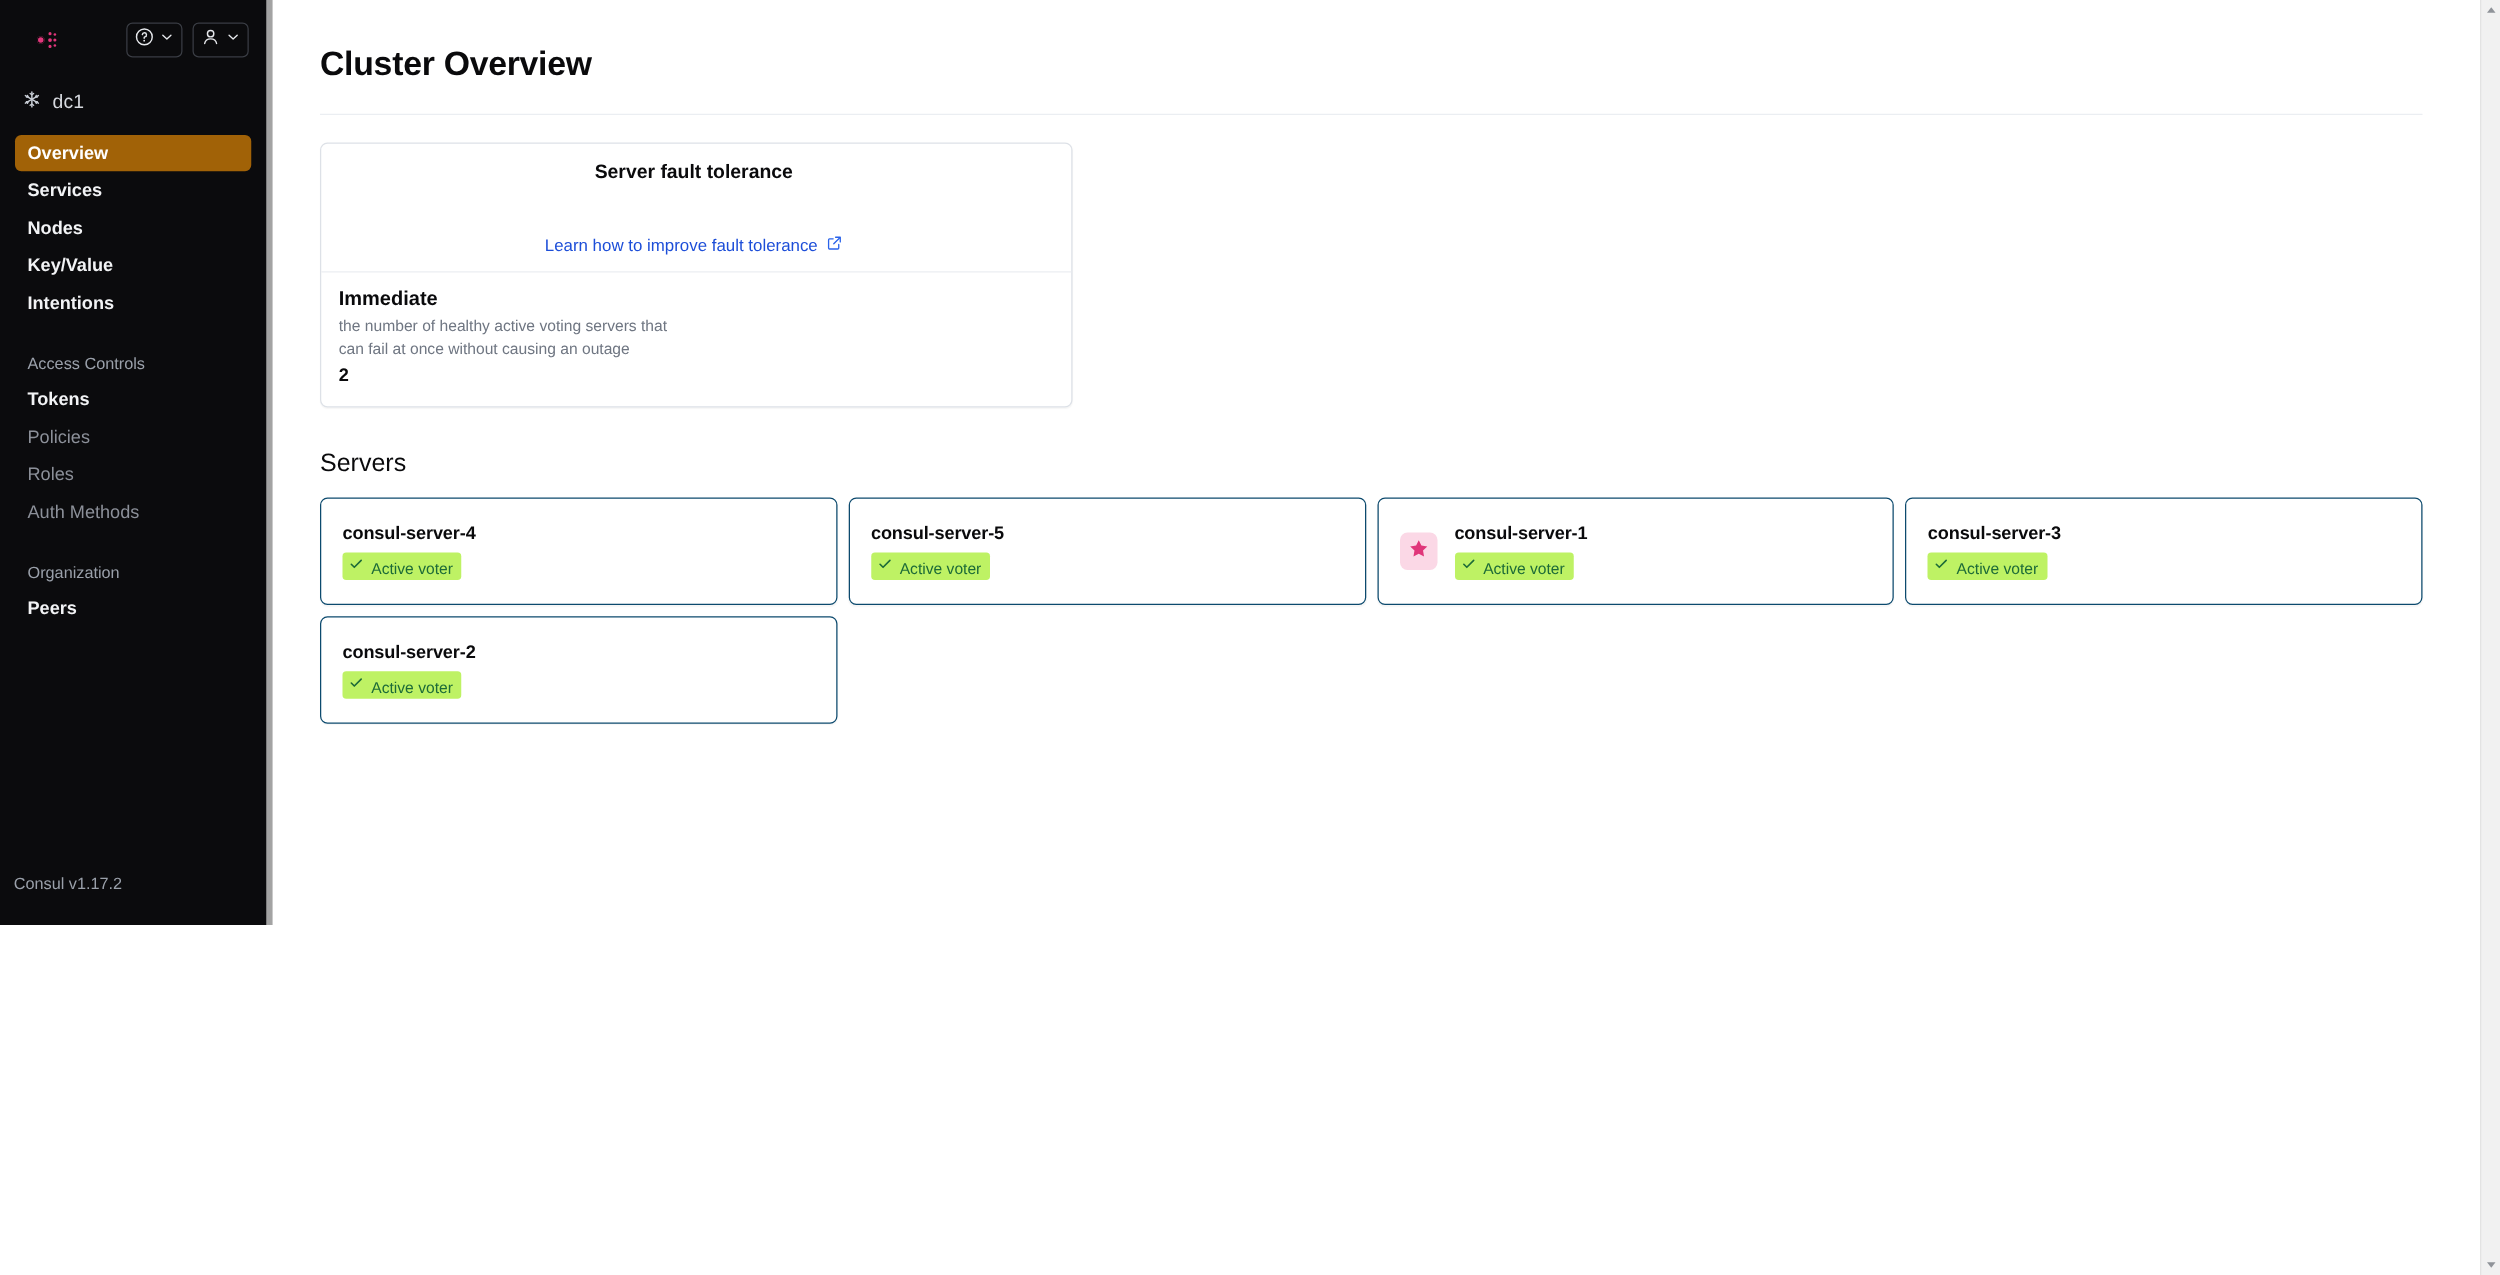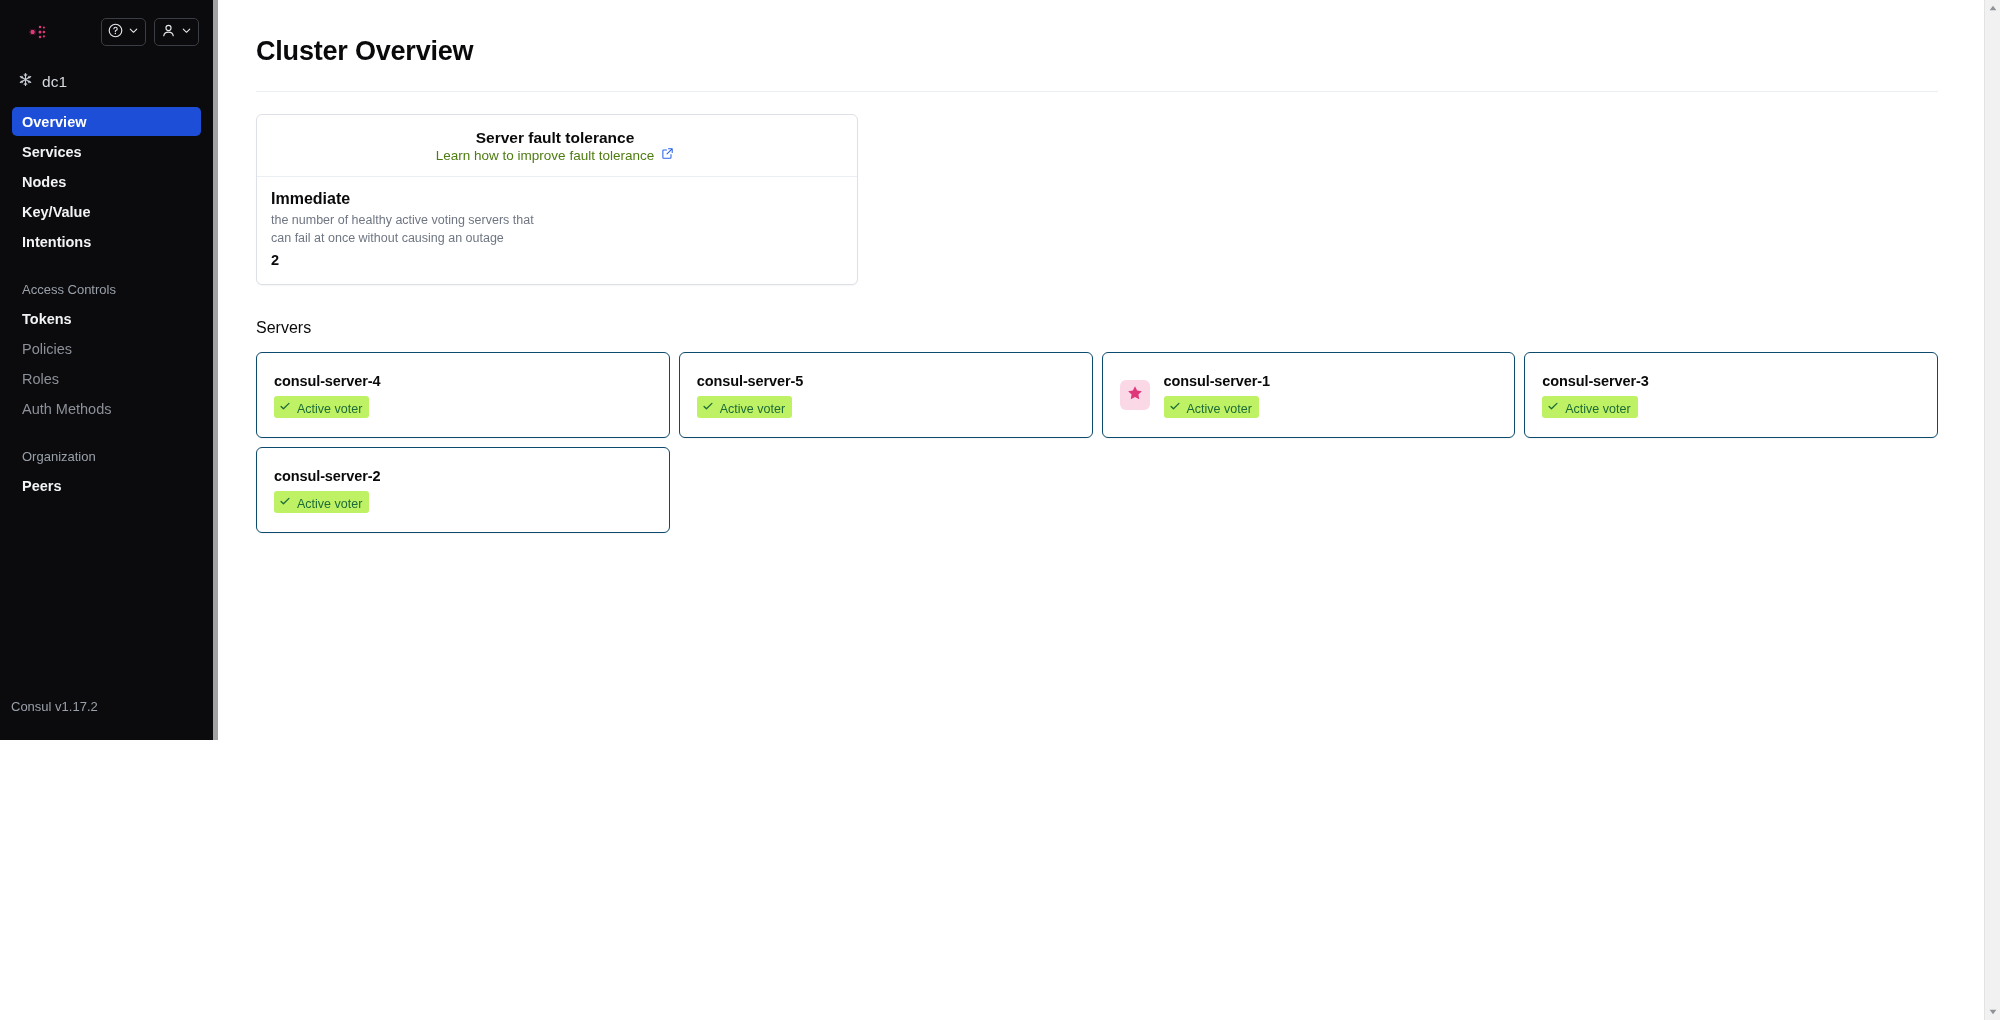--- a/index.html
+++ b/index.html
@@ -88,21 +88,21 @@
     align-items: center;
     padding: 0 10px;
     border-radius: 5px;
     font-size: 14.5px;
     font-weight: 700;
     color: #f2f3f5;
     cursor: pointer;
     margin-bottom: 1px;
   }
   .nav-item.active {
-    background: #1d4ed8;
+    background: #a16207;
     color: #ffffff;
   }
   .nav-item.muted {
     color: #8c9099;
     font-weight: 400;
   }
   .nav-section {
     font-size: 13px;
     color: #9aa0aa;
     font-weight: 400;
@@ -160,26 +160,27 @@
     border-bottom: 1px solid #ebeef2;
     flex-direction: column;
   }
   .ft-title {
     font-size: 15.5px;
     font-weight: 700;
     color: #0a0a0c;
   }
   .ft-link {
     font-size: 13.5px;
-    color: #4d7c0f;
+    color: #1d4ed8;
     text-decoration: none;
     display: inline-flex;
     align-items: center;
     gap: 7px;
     cursor: pointer;
+    margin-top: 41px;
   }
   .ft-body { padding: 13px 14px 16px 14px; }
   .ft-heading {
     font-size: 16px;
     font-weight: 700;
     color: #0a0a0c;
     margin-bottom: 3px;
   }
   .ft-desc {
     font-size: 12.5px;
@@ -189,21 +190,21 @@
     margin-bottom: 5px;
   }
   .ft-value {
     font-size: 14.5px;
     font-weight: 700;
     color: #0a0a0c;
   }
 
   
   .servers-title {
-    font-size: 16px;
+    font-size: 20px;
     font-weight: 400;
     color: #0a0a0c;
     margin: 34px 0 15px 0;
   }
   .servers-grid {
     display: grid;
     grid-template-columns: repeat(4, 1fr);
     gap: 9px;
   }
   .server-card {

